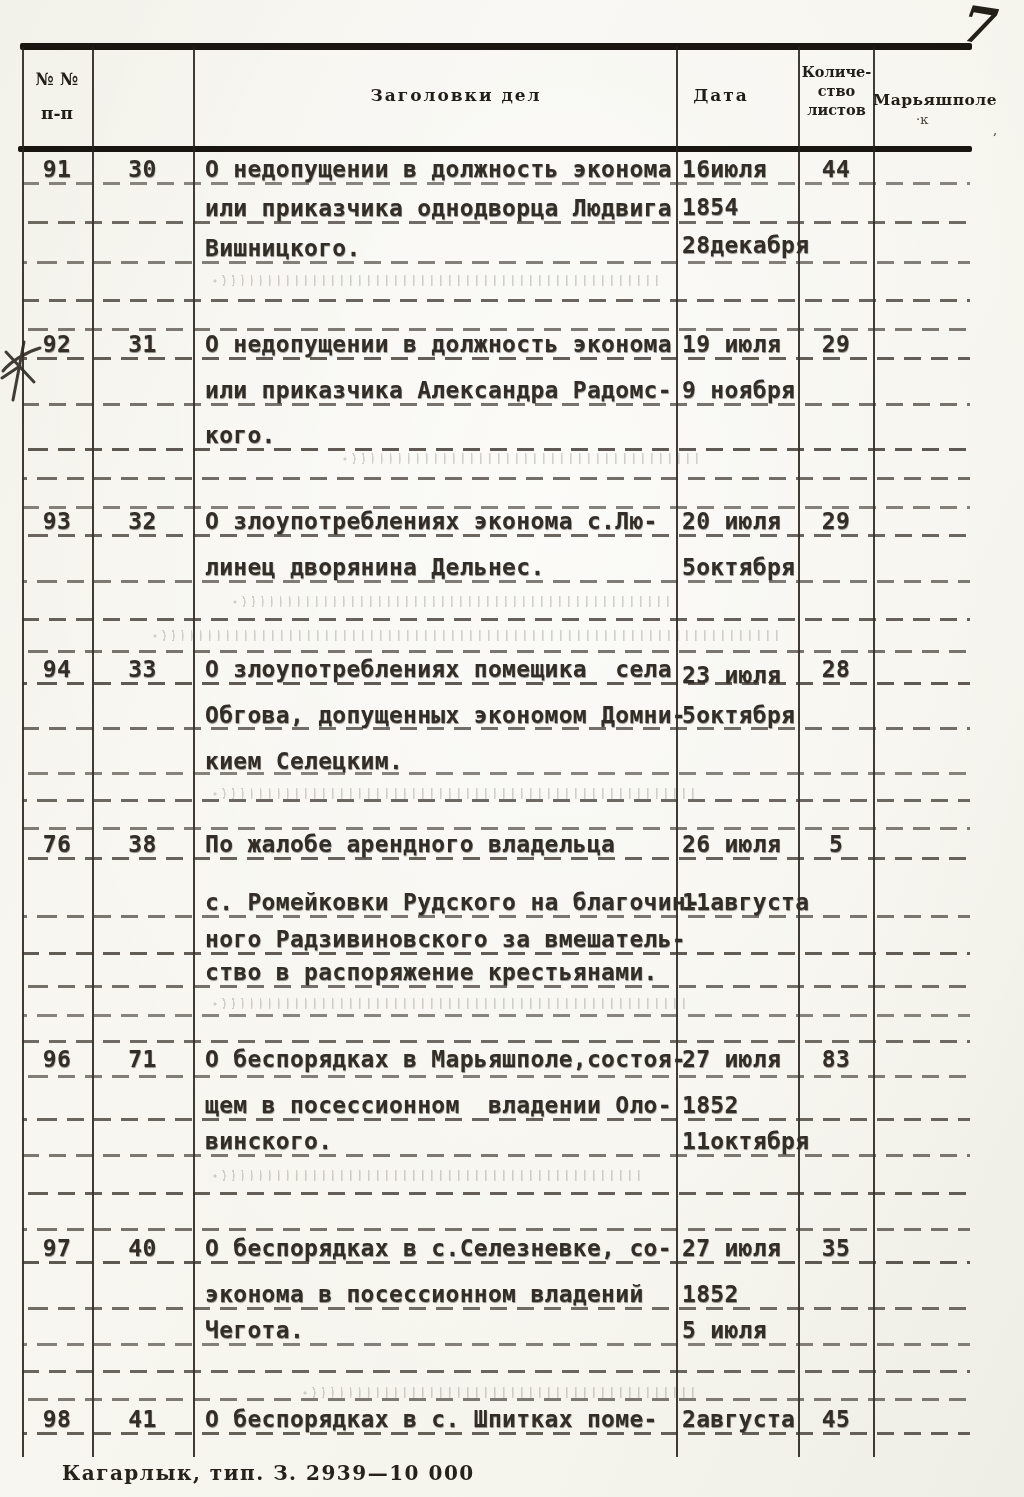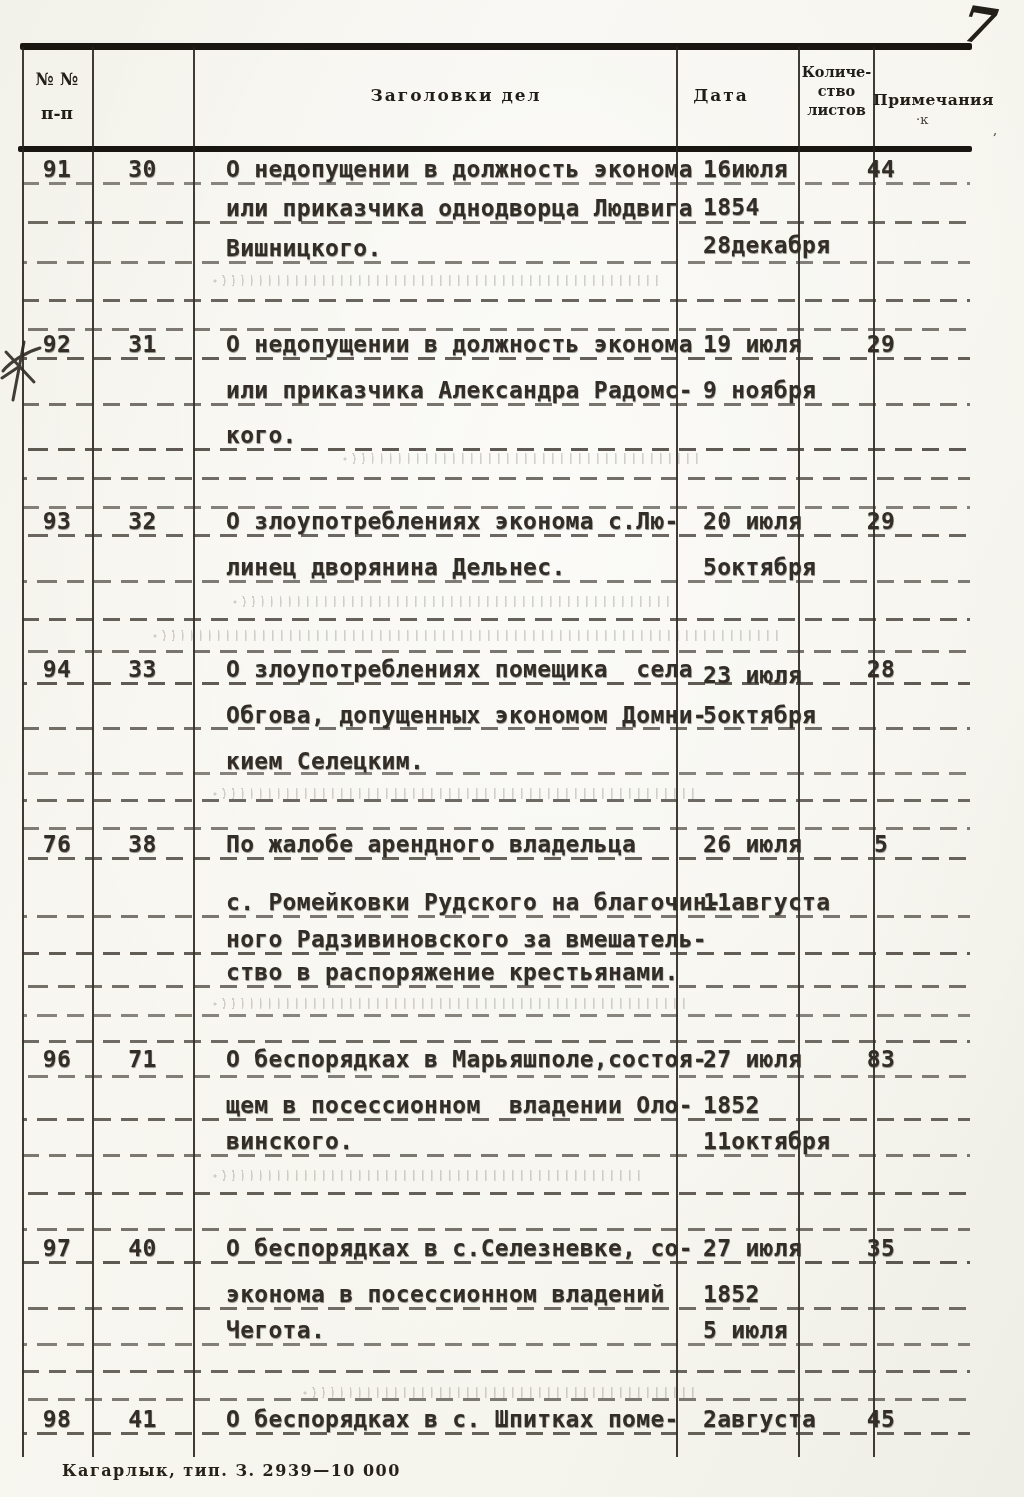--- a/index.html
+++ b/index.html
@@ -34,31 +34,31 @@
   .rule{position:absolute; left:22px; width:948px; height:3px;
         background:repeating-linear-gradient(90deg,#37322a 0 17px, rgba(0,0,0,0) 17px 27px);}
   
   .row{position:absolute; left:0; width:1024px;}
   .typed{font-family:"DejaVu Sans Mono", monospace; font-weight:700; font-size:23px;
          color:#322d26; letter-spacing:.3px; white-space:pre;
          text-shadow:.5px .7px .7px rgba(49,44,37,.5);}
   .cell{position:absolute; line-height:28px;}
   .c-num{left:22px; width:70px; text-align:center;}
   .c-idx{left:92px; width:101px; text-align:center;}
-  .c-sheets{left:798px; width:76px; text-align:center;padding-left:45px;}
-  .line{position:absolute; line-height:28px;margin-left:21px;}
+  .c-sheets{left:798px; width:76px; text-align:center;}
+  .line{position:absolute; line-height:28px;}
   .t-line{left:205px;}
   .d-line{left:682px;}
   
   .smudge{position:absolute; height:11px; opacity:.33; filter:blur(.4px);
           background:repeating-radial-gradient(circle at 5px 6px, rgba(62,55,44,.65) 0 1.3px, rgba(0,0,0,0) 1.8px 9px);}
   .speck{position:absolute; color:#4a443a; font-size:13px; font-family:"DejaVu Serif",serif;}
   
   .footer{position:absolute; left:62px; top:1461px; font-family:"DejaVu Serif", serif;
-          font-weight:700; font-size:16px; letter-spacing:1.5px; color:#262219;}
+          font-weight:700; font-size:20px; letter-spacing:1.5px; color:#262219;}
 </style>
 </head>
 <body>
 
 <div class="page">
 
   <div class="pageno">7</div>
 
   <div class="thickline tl-top"></div>
   <div class="thickline tl-mid"></div>
@@ -73,21 +73,21 @@
     <span>№ №</span>
     <span>п-п</span>
   </div>
   <div class="hcell h-title">Заголовки дел</div>
   <div class="hcell h-date">Дата</div>
   <div class="hcell h-sheets">
     <span>Количе-</span>
     <span>ство</span>
     <span>листов</span>
   </div>
-  <div class="hcell h-notes">Примечания</div>
+  <div class="hcell h-notes">Марьяшполе</div>
 
   <div>
       <div class="rule" style="top: 182px; background-position-x: 0px; opacity: 0.58;"></div>
       <div class="rule" style="top: 221px; background-position-x: 9px; opacity: 0.71;"></div>
       <div class="rule" style="top: 261px; background-position-x: 18px; opacity: 0.61;"></div>
       <div class="rule" style="top: 299px; background-position-x: 0px; opacity: 0.74;"></div>
       <div class="rule" style="top: 328px; background-position-x: 9px; opacity: 0.64;"></div>
       <div class="rule" style="top: 357px; background-position-x: 18px; opacity: 0.77;"></div>
       <div class="rule" style="top: 403px; background-position-x: 0px; opacity: 0.67;"></div>
       <div class="rule" style="top: 448px; background-position-x: 9px; opacity: 0.8;"></div>

